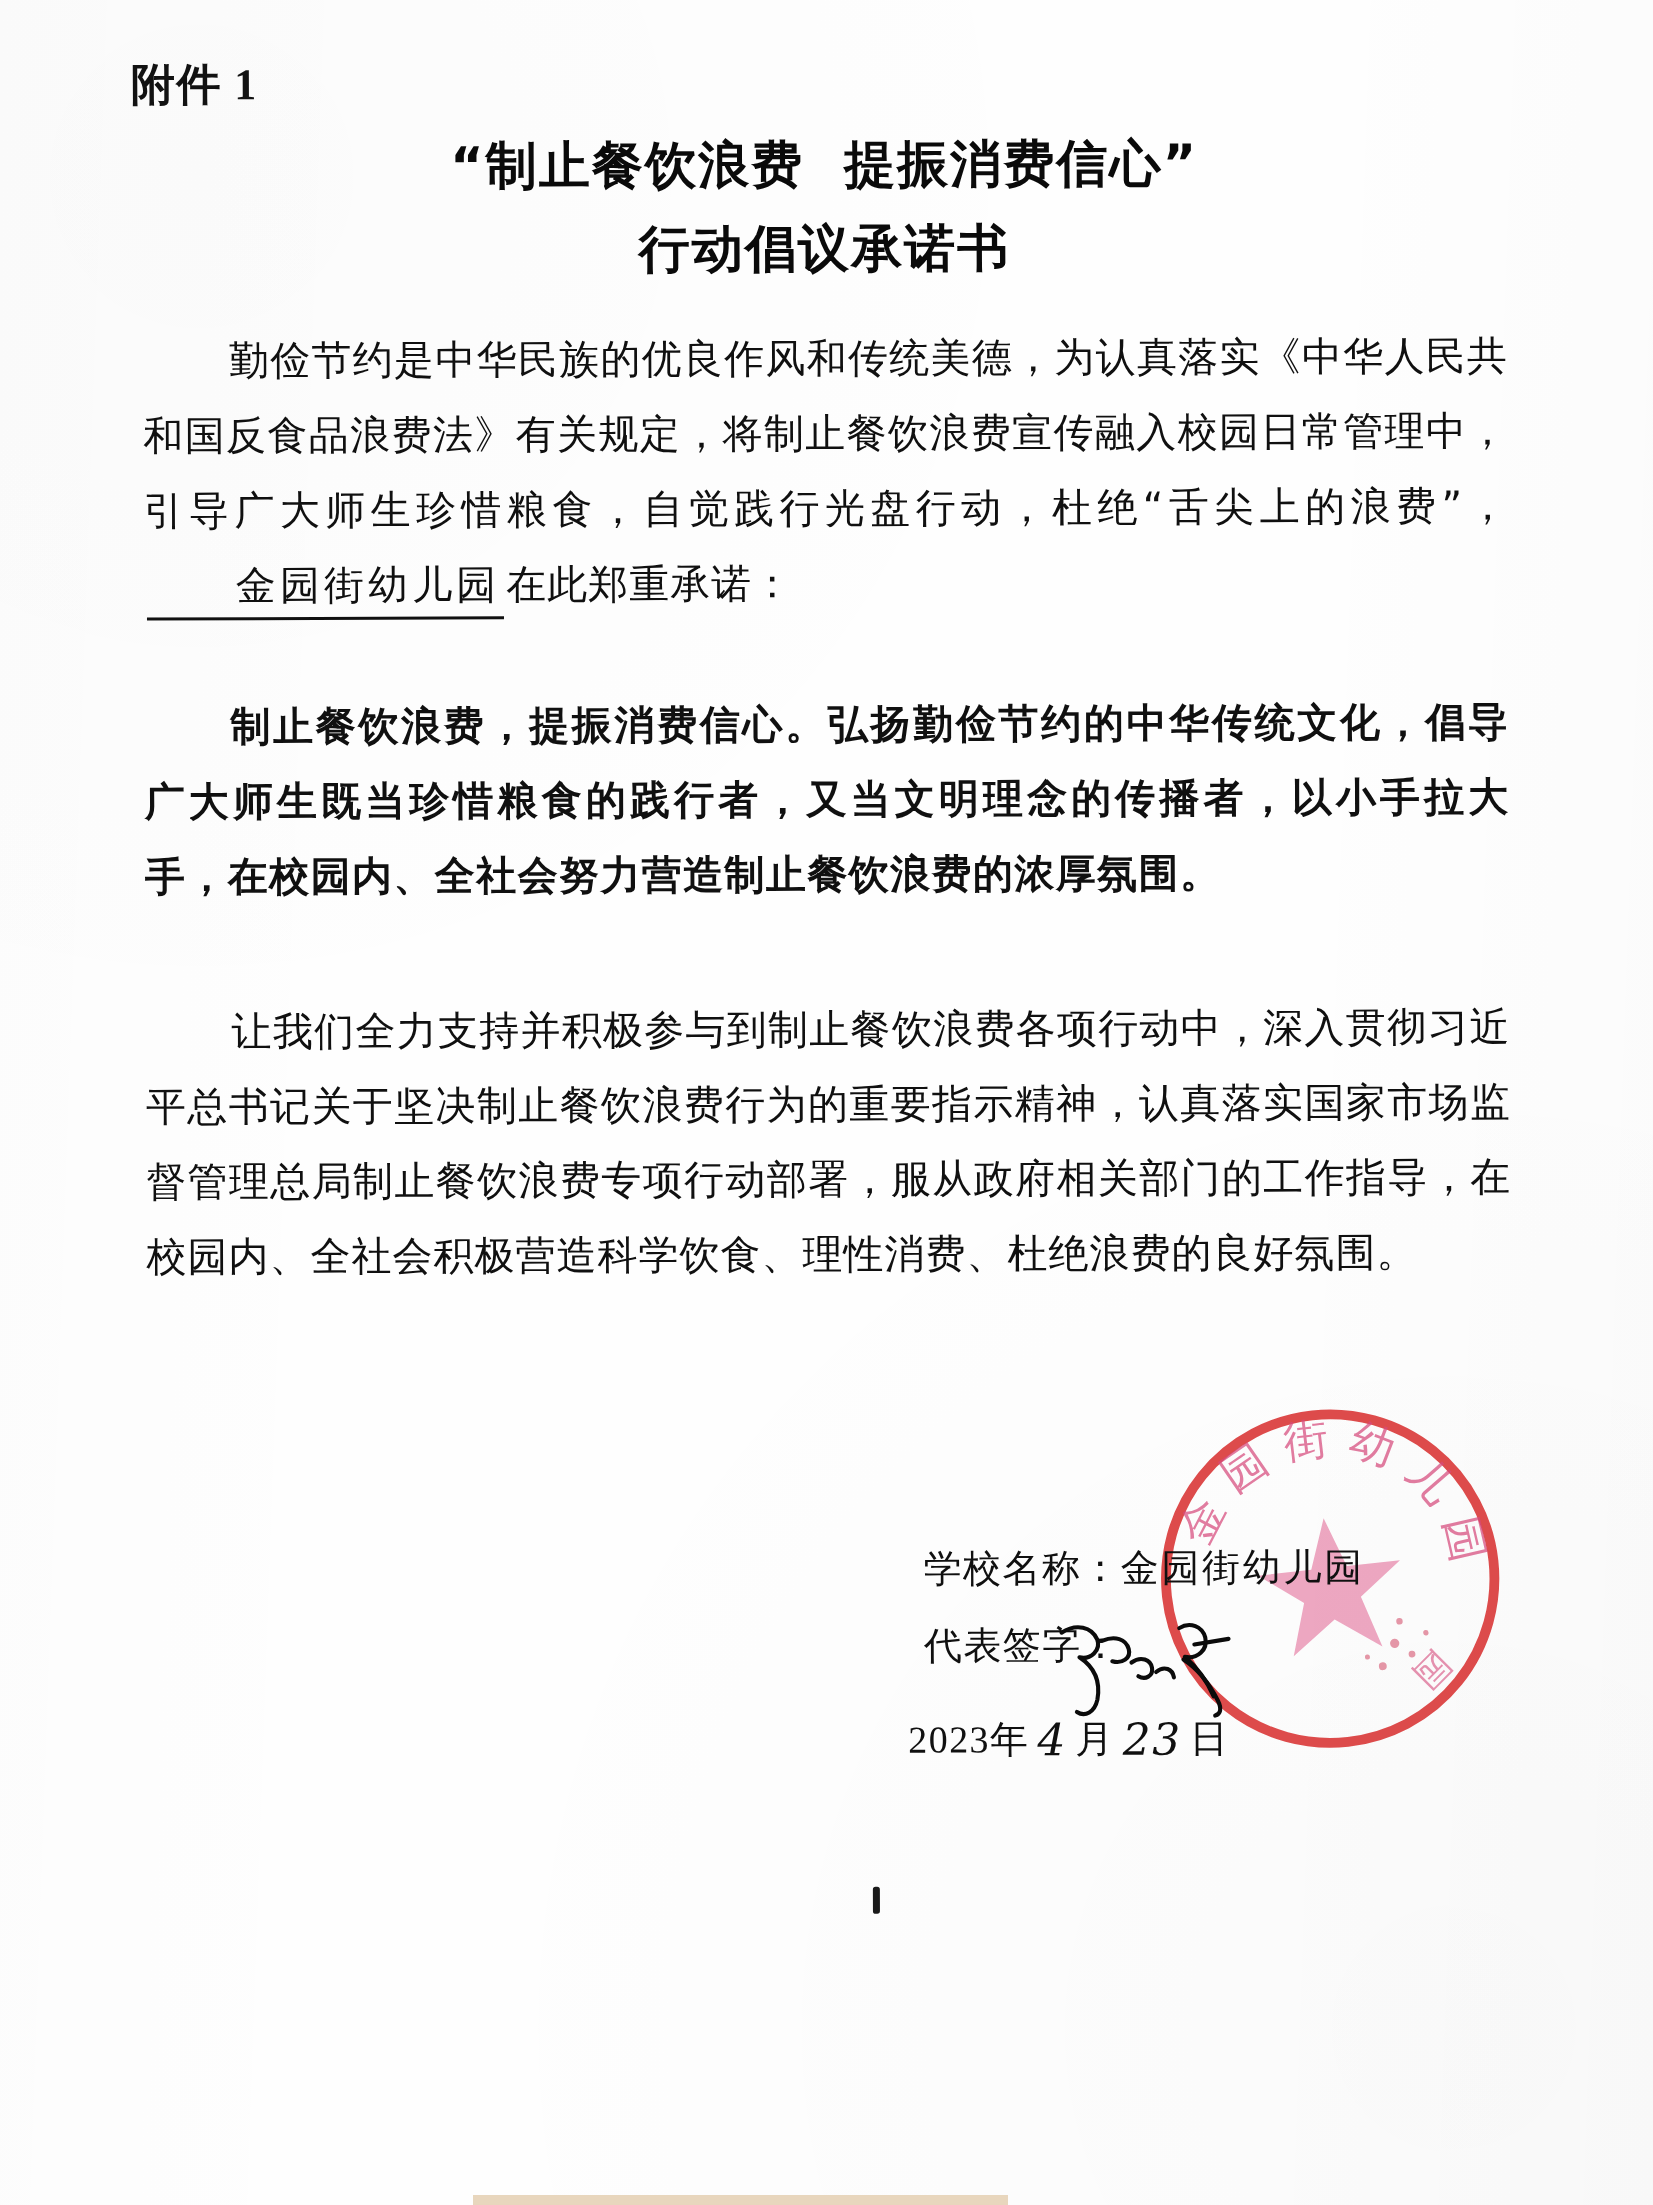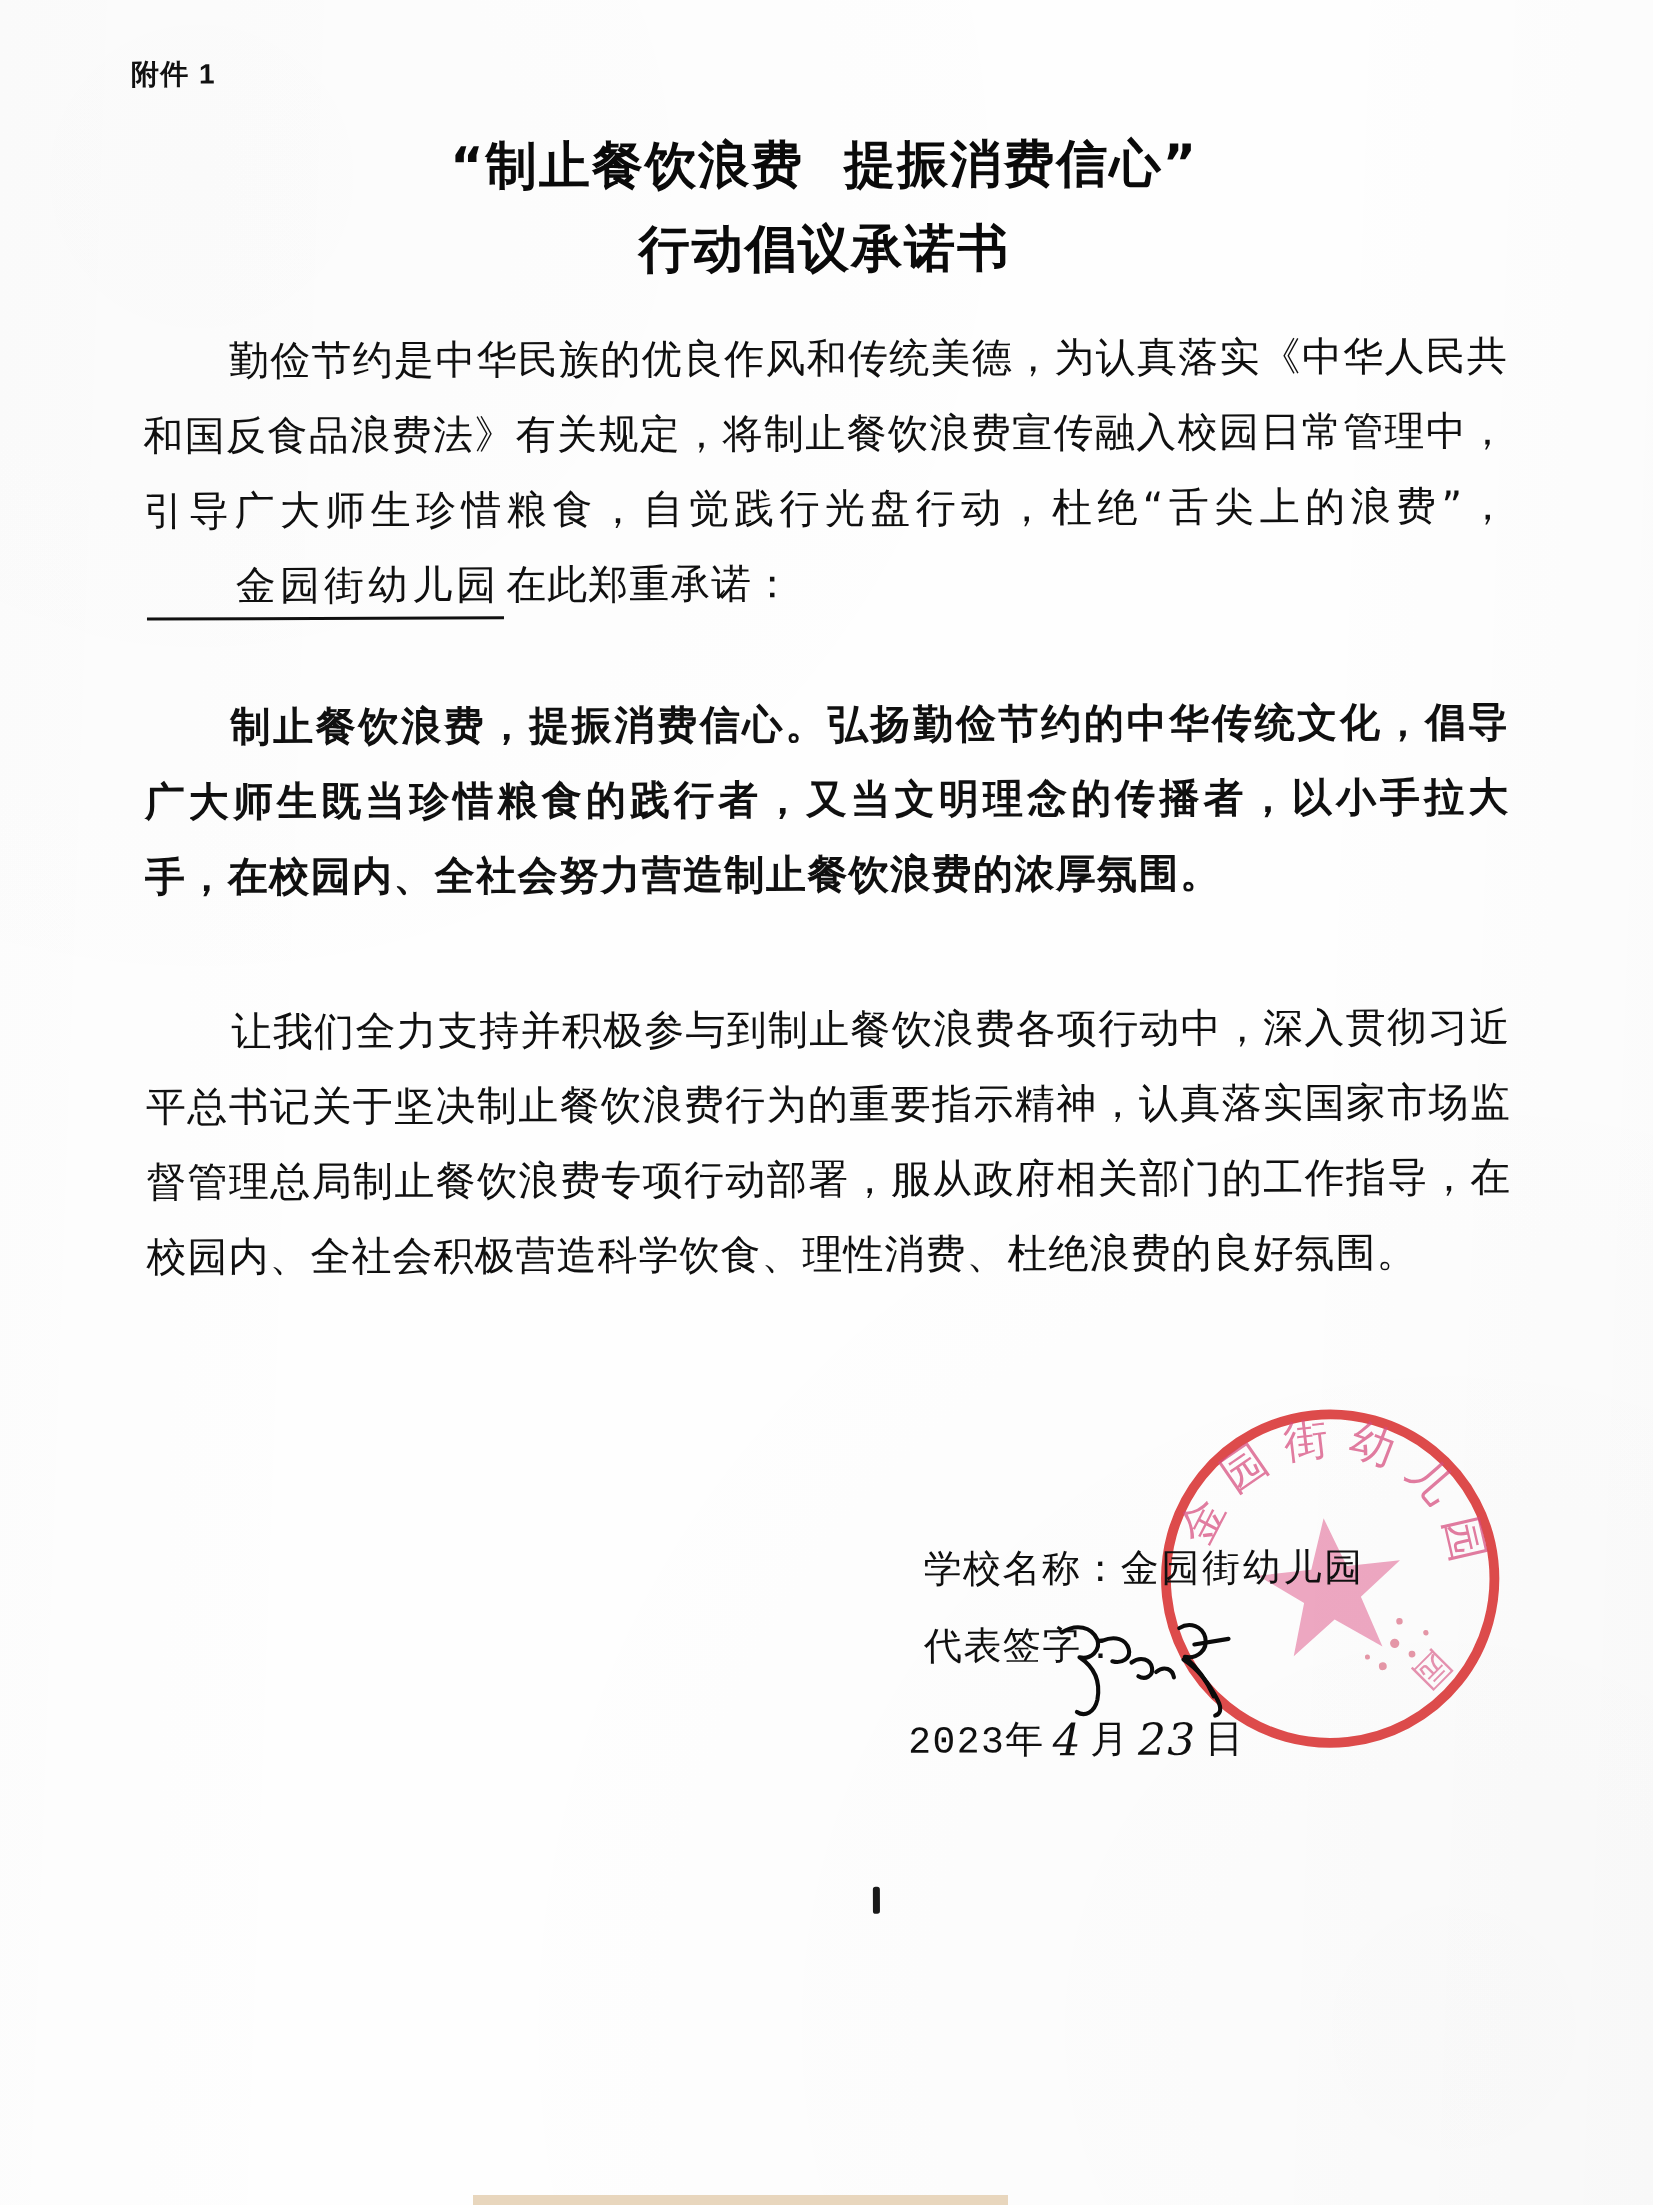--- a/index.html
+++ b/index.html
@@ -39,23 +39,23 @@
     width: 1654px;
     height: 2205px;
     transform: rotate(-0.22deg);
     transform-origin: 50% 40%;
   }
 
   .attachment-label {
     position: absolute;
     left: 134px;
     top: 53px;
-    font-family: Liberation Sans, sans-serif;
+    font-family: Liberation Serif, serif;
     font-weight: bold;
-    font-size: 28px;
+    font-size: 44px;
     letter-spacing: 1.4px;
     color: #121212;
   }
 
   .title-block {
     position: absolute;
     left: 0;
     top: 128px;
     width: 1654px;
     text-align: center;
@@ -145,21 +145,21 @@
     top: 1712px;
     font-family: "DejaVu Sans", sans-serif;
     font-size: 38px;
     color: #101010;
     letter-spacing: 1.4px;
     z-index: 5;
     display: flex;
     align-items: baseline;
     white-space: nowrap;
   }
-  .date-printed { font-family: Liberation Mono, monospace; }
+  .date-printed { font-family: Liberation Serif, serif; }
   .date-hand {
     font-family: "DejaVu Serif", serif;
     font-style: italic;
     font-size: 44px;
     padding: 0 8.2px;
     position: relative;
     top: 2.7px;
   }
 
   

